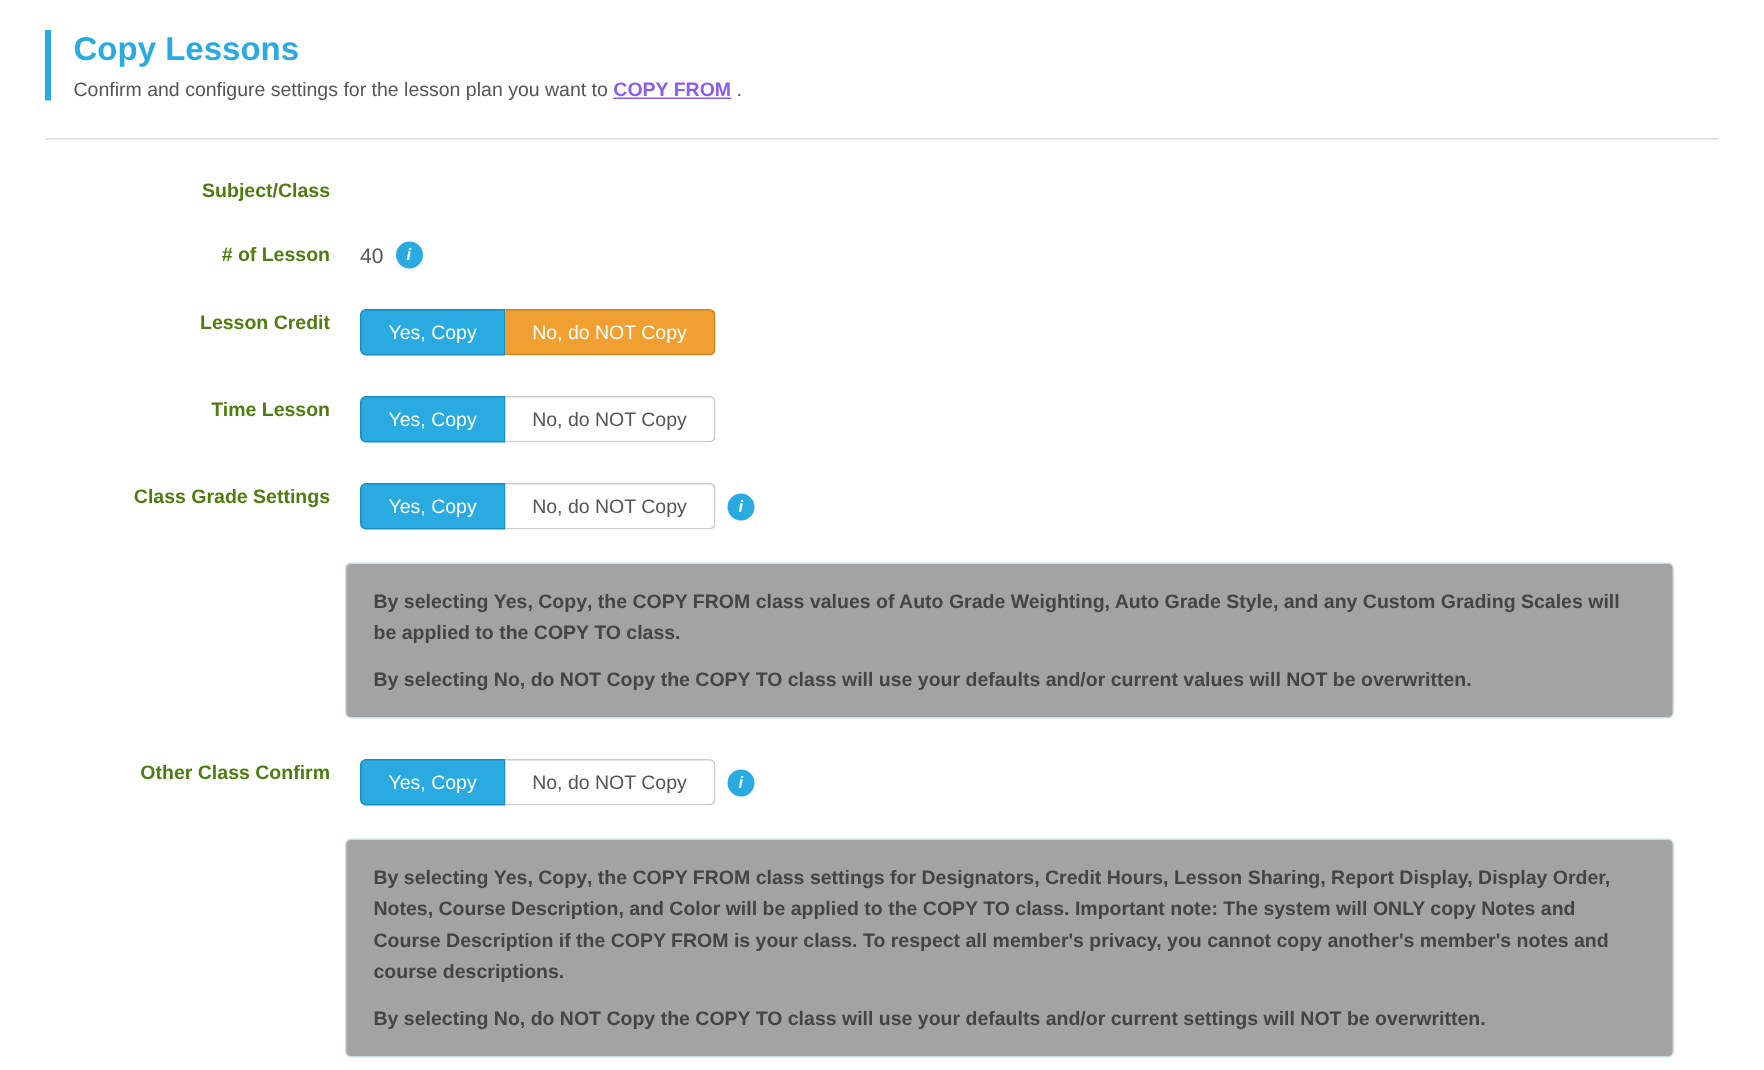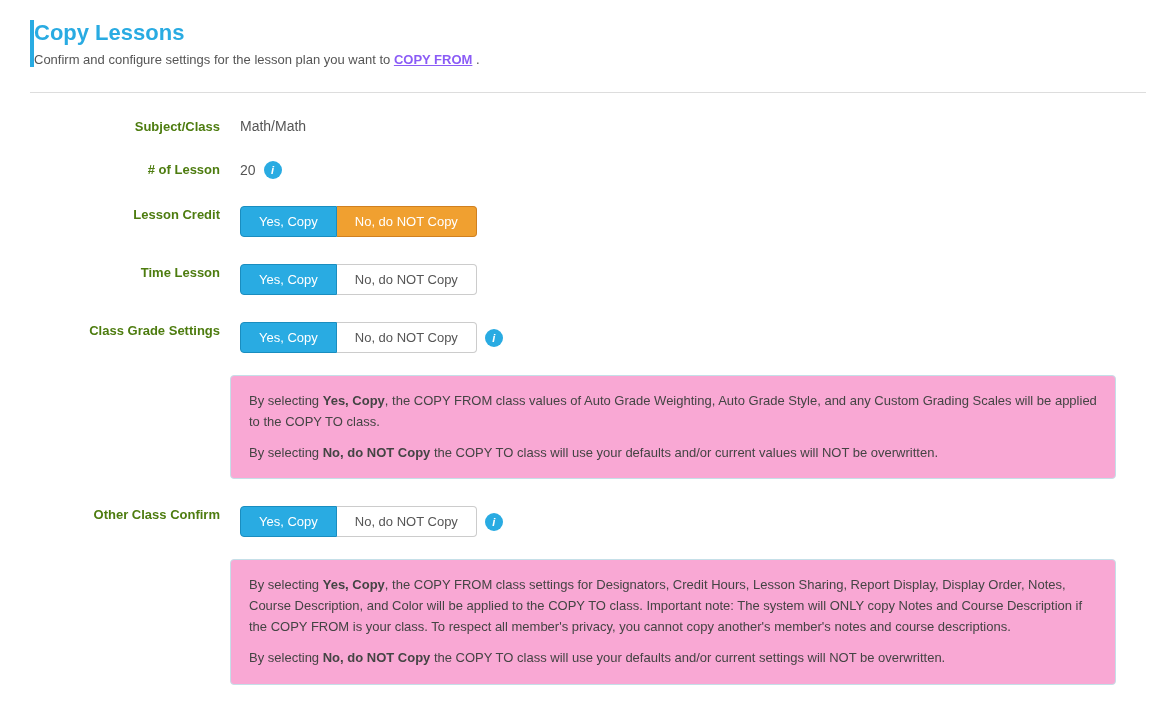--- a/index.html
+++ b/index.html
@@ -8,20 +8,21 @@
       font-size: 14px;
       background: #fff;
       color: #333;
     }
     .page-container {
       max-width: 1176px;
       padding: 20px 30px;
     }
     .header-section {
       border-left: 4px solid #29abe2;
+      padding-left: 15px;
       margin-bottom: 25px;
     }
     .page-title {
       font-size: 22px;
       color: #29abe2;
       font-weight: bold;
       margin-bottom: 6px;
     }
     .page-subtitle {
       font-size: 13px;
@@ -102,30 +103,31 @@
       border-color: #ccc;
       border-left: none;
       border-radius: 0 4px 4px 0;
     }
     .btn-no-active {
       background: #f0a030;
       color: white;
       border-color: #d08020;
     }
     .info-box {
-      background: #f9a8d4;
+      background: #a3a3a3;
       border: 1px solid #c5dfe8;
       border-radius: 4px;
       padding: 15px 18px;
       margin-left: 200px;
       margin-right: 30px;
       margin-bottom: 22px;
       font-size: 13px;
       color: #444;
       line-height: 1.6;
+      font-weight: bold;
     }
     .info-box p {
       margin-bottom: 10px;
     }
     .info-box p:last-child {
       margin-bottom: 0;
     }
   </style>
 </head>
 <body>
@@ -136,29 +138,26 @@
     <div class="page-title">Copy Lessons</div>
     <div class="page-subtitle">
       <span>Confirm and configure settings for the lesson plan you want to </span><a href="#">COPY FROM</a><span> .</span>
     </div>
   </div>
 
   <hr class="divider">
 
   <div class="form-row">
     <div class="form-label">Subject/Class</div>
-    <div class="form-value">
-      <span class="form-value-text">Math/Math</span>
-    </div>
   </div>
 
   <div class="form-row">
     <div class="form-label"># of Lesson</div>
     <div class="form-value">
-      <span class="form-value-text">20</span>
+      <span class="form-value-text">40</span>
       <span class="info-icon">i</span>
     </div>
   </div>
 
   <div class="form-row">
     <div class="form-label">Lesson Credit</div>
     <div class="form-value">
       <div class="btn-group">
         <button class="btn btn-yes">Yes, Copy</button>
         <button class="btn btn-no btn-no-active">No, do NOT Copy</button>

